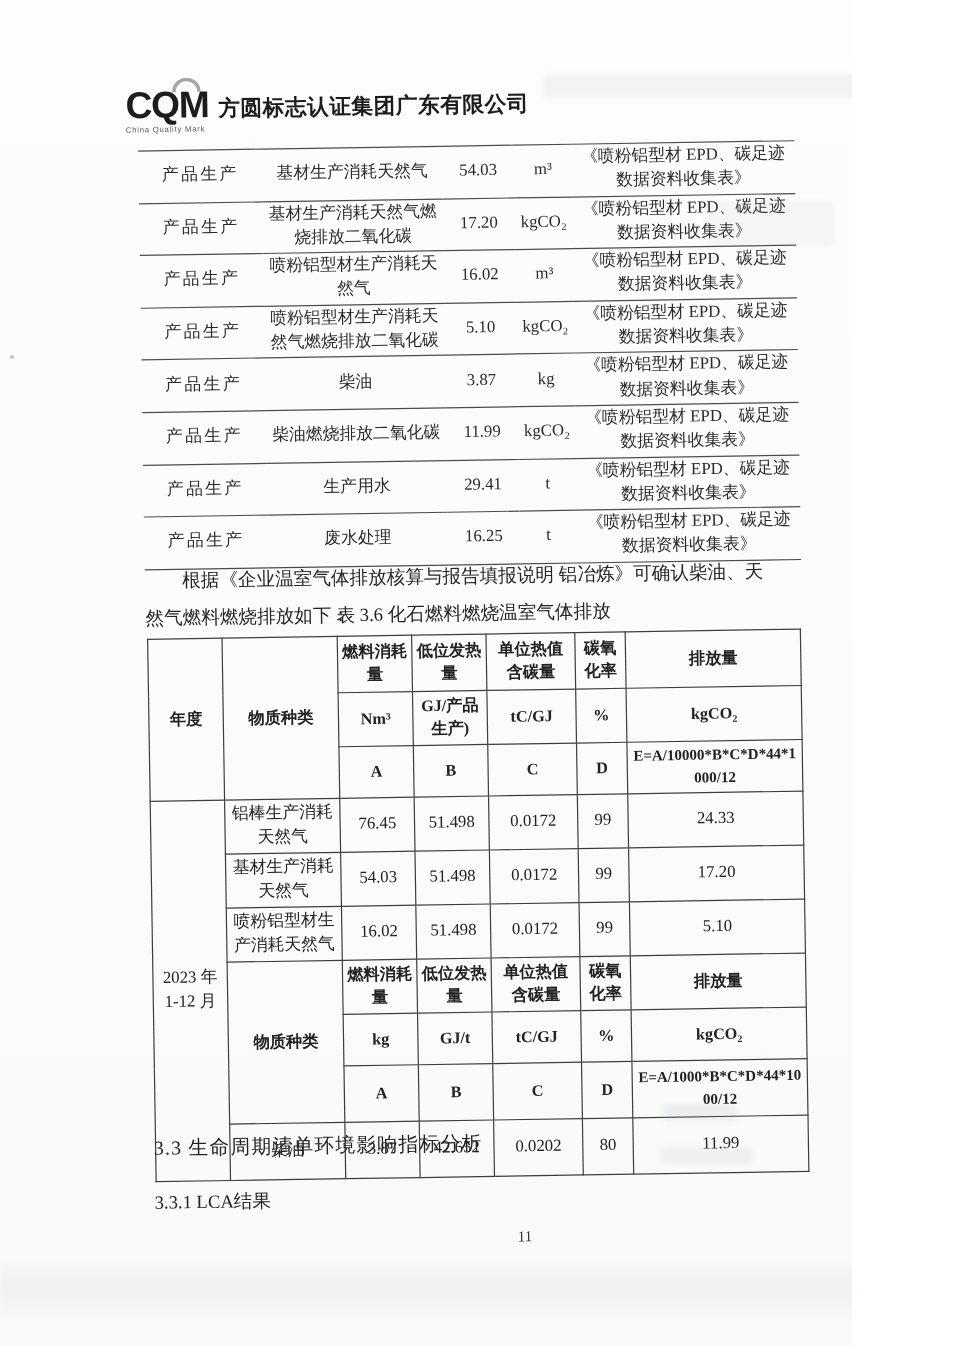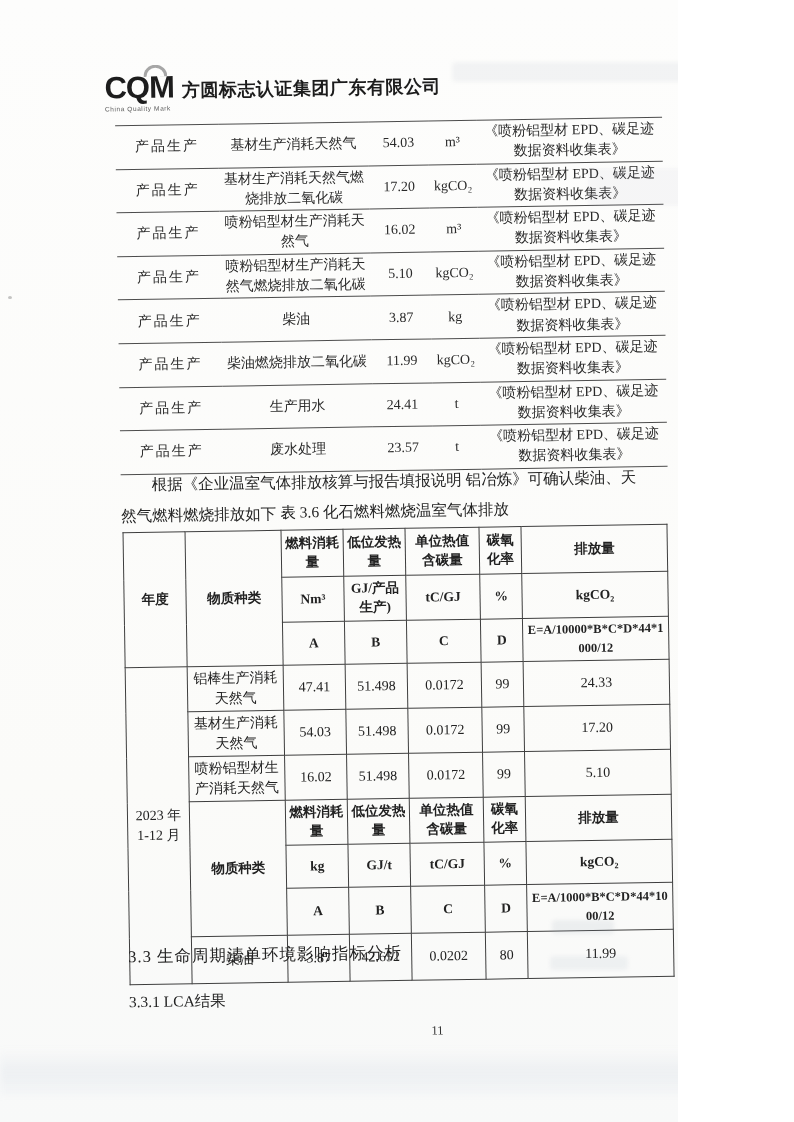--- a/index.html
+++ b/index.html
@@ -1,17 +1,17 @@
 <!DOCTYPE html>
 <html><head>
 <meta charset="utf-8">
 <style>
   html,body{margin:0;padding:0;background:#ffffff;}
   .page{position:relative;width:678px;height:1122px;background:linear-gradient(180deg,#fdfdfc 0%,#fbfbf9 70%,#f8f9f9 100%);overflow:hidden;
-        font-family:"Liberation Serif","DejaVu Serif",serif;color:#262626;}
+        font-family:"Liberation Serif","DejaVu Serif",serif;color:#262626;padding-left:32px;}
   .content{position:absolute;left:0;top:0;width:794px;height:1122px;transform:rotate(-0.9deg);transform-origin:50% 50%;}
 
   
   .hdr-wrap{position:absolute;left:112px;top:68px;display:flex;align-items:flex-end;}
   .cqm-block{position:relative;}
   .cqm{font-family:"Liberation Sans","DejaVu Sans",sans-serif;font-weight:bold;font-size:31px;line-height:1;color:#1d1d1d;letter-spacing:-1px;}
   .q-arc{position:absolute;left:39px;top:-7px;width:18px;height:9px;border:3px solid #8a8a8a;border-bottom:none;border-radius:50% 50% 0 0/100% 100% 0 0;opacity:.75;}
   .cqm-sub{font-family:"Liberation Sans","DejaVu Sans",sans-serif;font-size:6.5px;color:#5c5c5c;letter-spacing:.6px;margin-top:2px;}
   .company{font-family:"Liberation Sans","DejaVu Sans",sans-serif;font-weight:bold;font-size:18px;color:#1c1c1c;margin:0 0 9px 8px;letter-spacing:.5px;}
 
@@ -112,28 +112,28 @@
       <tr>
         <td class="stage">产品生产</td>
         <td>柴油燃烧排放二氧化碳</td>
         <td>11.99</td>
         <td>kgCO₂</td>
         <td>《喷粉铝型材 EPD、碳足迹数据资料收集表》</td>
       </tr>
       <tr>
         <td class="stage">产品生产</td>
         <td>生产用水</td>
-        <td>24.41</td>
+        <td>29.41</td>
         <td>t</td>
         <td>《喷粉铝型材 EPD、碳足迹数据资料收集表》</td>
       </tr>
       <tr>
         <td class="stage">产品生产</td>
         <td>废水处理</td>
-        <td>23.57</td>
+        <td>16.25</td>
         <td>t</td>
         <td>《喷粉铝型材 EPD、碳足迹数据资料收集表》</td>
       </tr>
     </tbody>
       </table>
 
     <p class="para">根据《企业温室气体排放核算与报告填报说明 铝冶炼》可确认柴油、天然气燃料燃烧排放如下：</p>
 
     <div class="caption">表 3.6 化石燃料燃烧温室气体排放</div>
 
@@ -167,21 +167,21 @@
       <tr class="h38">
         <td class="b">A</td>
         <td class="b">B</td>
         <td class="b">C</td>
         <td class="b">D</td>
         <td class="formula">E=A/10000*B*C*D*44*1000/12</td>
       </tr>
       <tr class="h40">
         <td rowspan="7">2023 年 1-12 月</td>
         <td>铝棒生产消耗天然气</td>
-        <td>47.41</td>
+        <td>76.45</td>
         <td>51.498</td>
         <td>0.0172</td>
         <td>99</td>
         <td>24.33</td>
       </tr>
       <tr class="h40">
         <td>基材生产消耗天然气</td>
         <td>54.03</td>
         <td>51.498</td>
         <td>0.0172</td>

